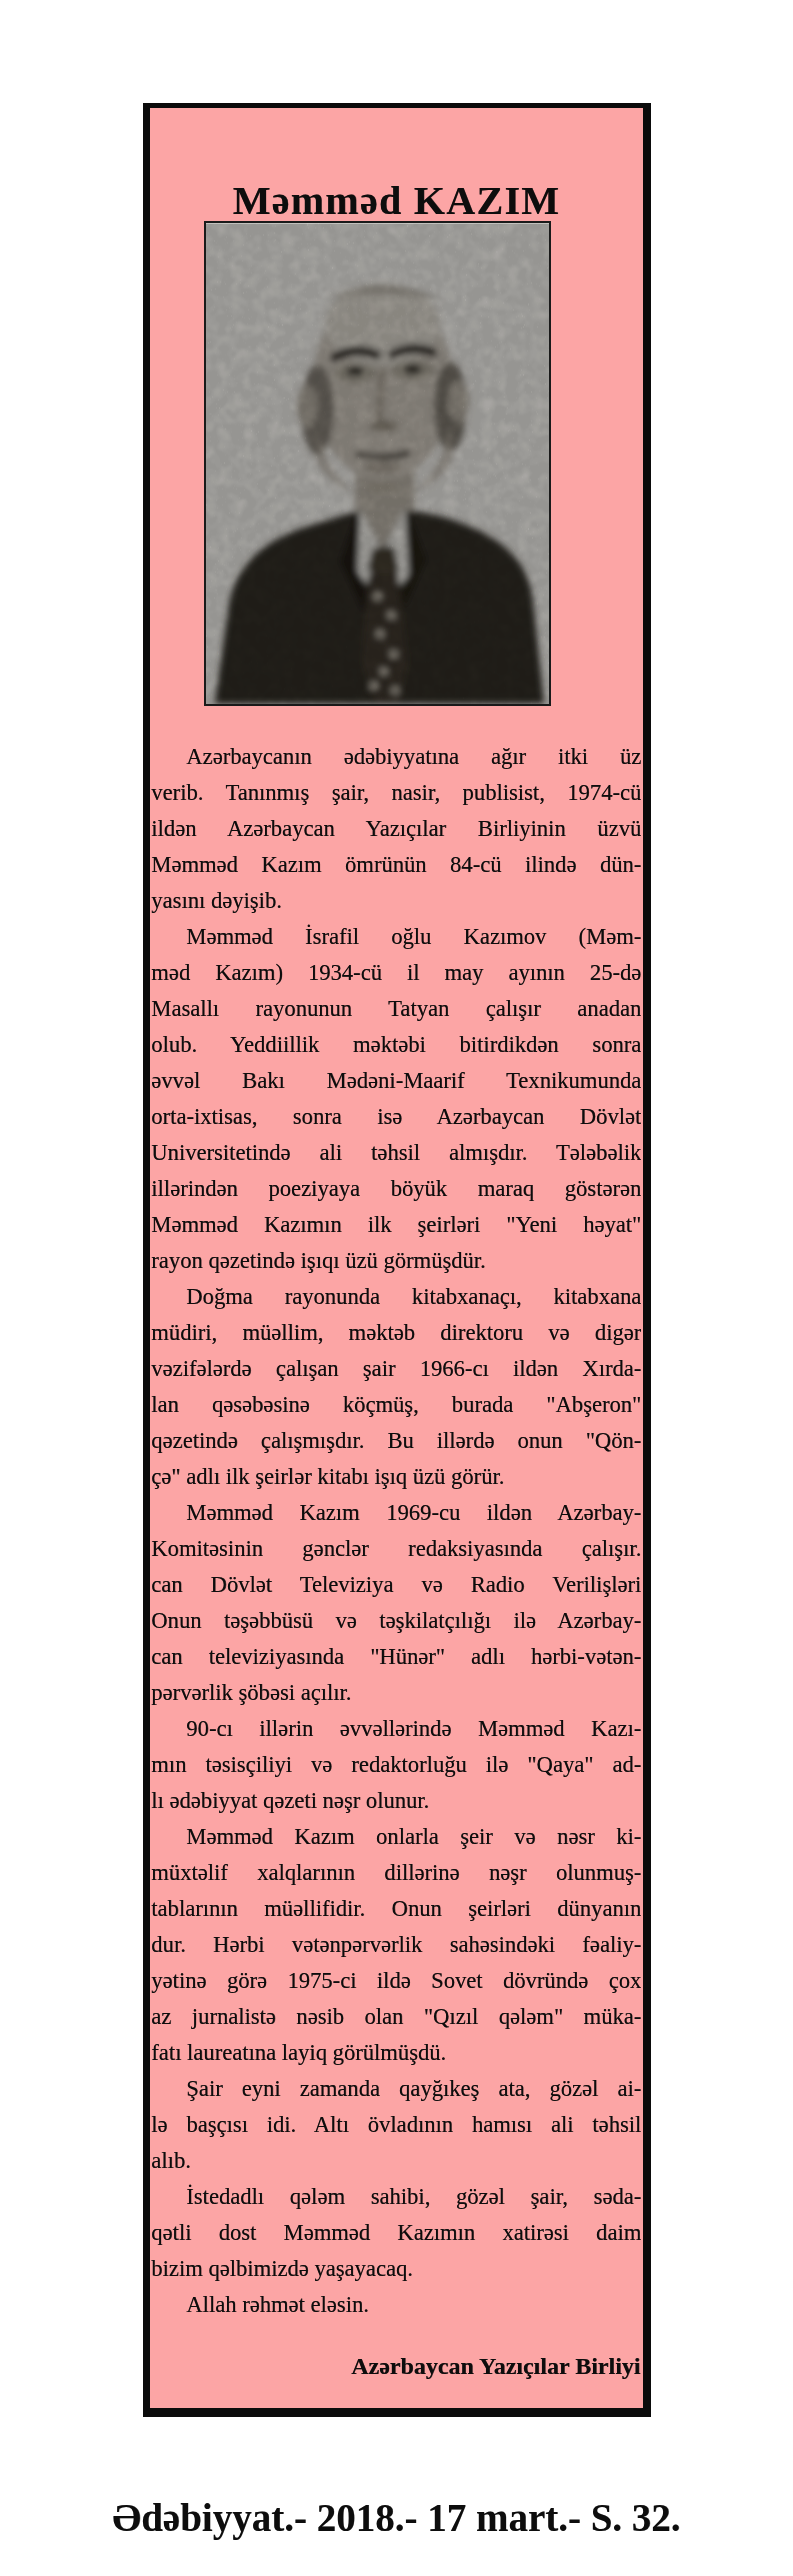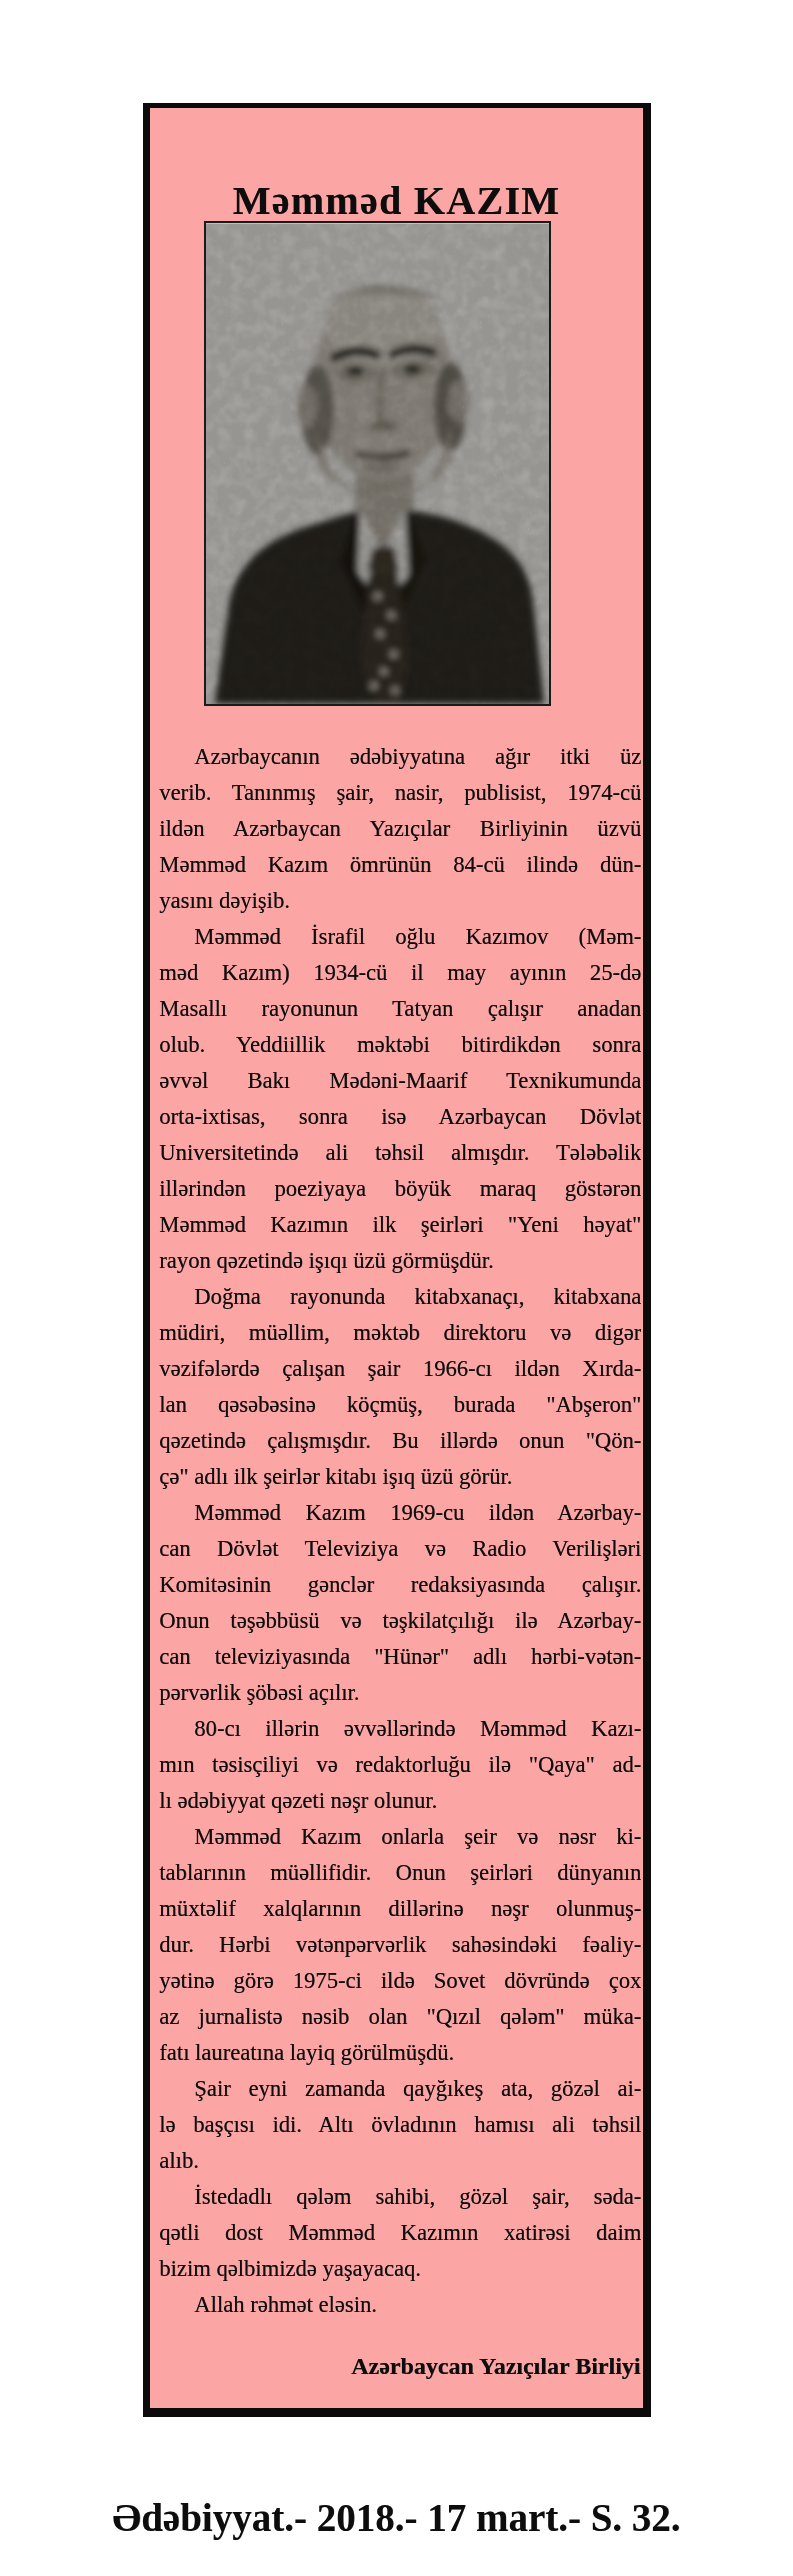--- a/index.html
+++ b/index.html
@@ -28,21 +28,20 @@
   }
   .body-text{
     position:absolute;left:1.3px;top:631px;width:490px;
   }
   .para{margin:0;}
   .line{
     font-size:22.6px;line-height:36px;height:36px;overflow:hidden;
     text-align:justify;text-align-last:justify;
     text-shadow:0.3px 0.3px 0 rgba(0,0,0,0.55);
     white-space:normal;
-    padding-left:8px;
   }
   .line.first{text-indent:35px;}
   .line.end{text-align-last:left;}
   .signature{
     position:absolute;right:2.5px;top:2245px;
     font-weight:bold;font-size:24px;line-height:27.6px;
     text-shadow:0.3px 0.3px 0 rgba(0,0,0,0.6);
   }
   .citation{
     position:absolute;left:0;top:2472px;width:793px;
@@ -153,35 +152,35 @@
       <div class="para">
         <div class="line first">Doğma rayonunda kitabxanaçı, kitabxana</div>
         <div class="line">müdiri, müəllim, məktəb direktoru və digər</div>
         <div class="line">vəzifələrdə çalışan şair 1966-cı ildən Xırda-</div>
         <div class="line">lan qəsəbəsinə köçmüş, burada "Abşeron"</div>
         <div class="line">qəzetində çalışmışdır. Bu illərdə onun "Qön-</div>
         <div class="line end">çə" adlı ilk şeirlər kitabı işıq üzü görür.</div>
       </div>
       <div class="para">
         <div class="line first">Məmməd Kazım 1969-cu ildən Azərbay-</div>
+        <div class="line">Komitəsinin gənclər redaksiyasında çalışır.</div>
         <div class="line">can Dövlət Televiziya və Radio Verilişləri</div>
-        <div class="line">Komitəsinin gənclər redaksiyasında çalışır.</div>
         <div class="line">Onun təşəbbüsü və təşkilatçılığı ilə Azərbay-</div>
         <div class="line">can televiziyasında "Hünər" adlı hərbi-vətən-</div>
         <div class="line end">pərvərlik şöbəsi açılır.</div>
       </div>
       <div class="para">
-        <div class="line first">80-cı illərin əvvəllərində Məmməd Kazı-</div>
+        <div class="line first">90-cı illərin əvvəllərində Məmməd Kazı-</div>
         <div class="line">mın təsisçiliyi və redaktorluğu ilə "Qaya" ad-</div>
         <div class="line end">lı ədəbiyyat qəzeti nəşr olunur.</div>
       </div>
       <div class="para">
         <div class="line first">Məmməd Kazım onlarla şeir və nəsr ki-</div>
+        <div class="line">müxtəlif xalqlarının dillərinə nəşr olunmuş-</div>
         <div class="line">tablarının müəllifidir. Onun şeirləri dünyanın</div>
-        <div class="line">müxtəlif xalqlarının dillərinə nəşr olunmuş-</div>
         <div class="line">dur. Hərbi vətənpərvərlik sahəsindəki fəaliy-</div>
         <div class="line">yətinə görə 1975-ci ildə Sovet dövründə çox</div>
         <div class="line">az jurnalistə nəsib olan "Qızıl qələm" müka-</div>
         <div class="line end">fatı laureatına layiq görülmüşdü.</div>
       </div>
       <div class="para">
         <div class="line first">Şair eyni zamanda qayğıkeş ata, gözəl ai-</div>
         <div class="line">lə başçısı idi. Altı övladının hamısı ali təhsil</div>
         <div class="line end">alıb.</div>
       </div>

